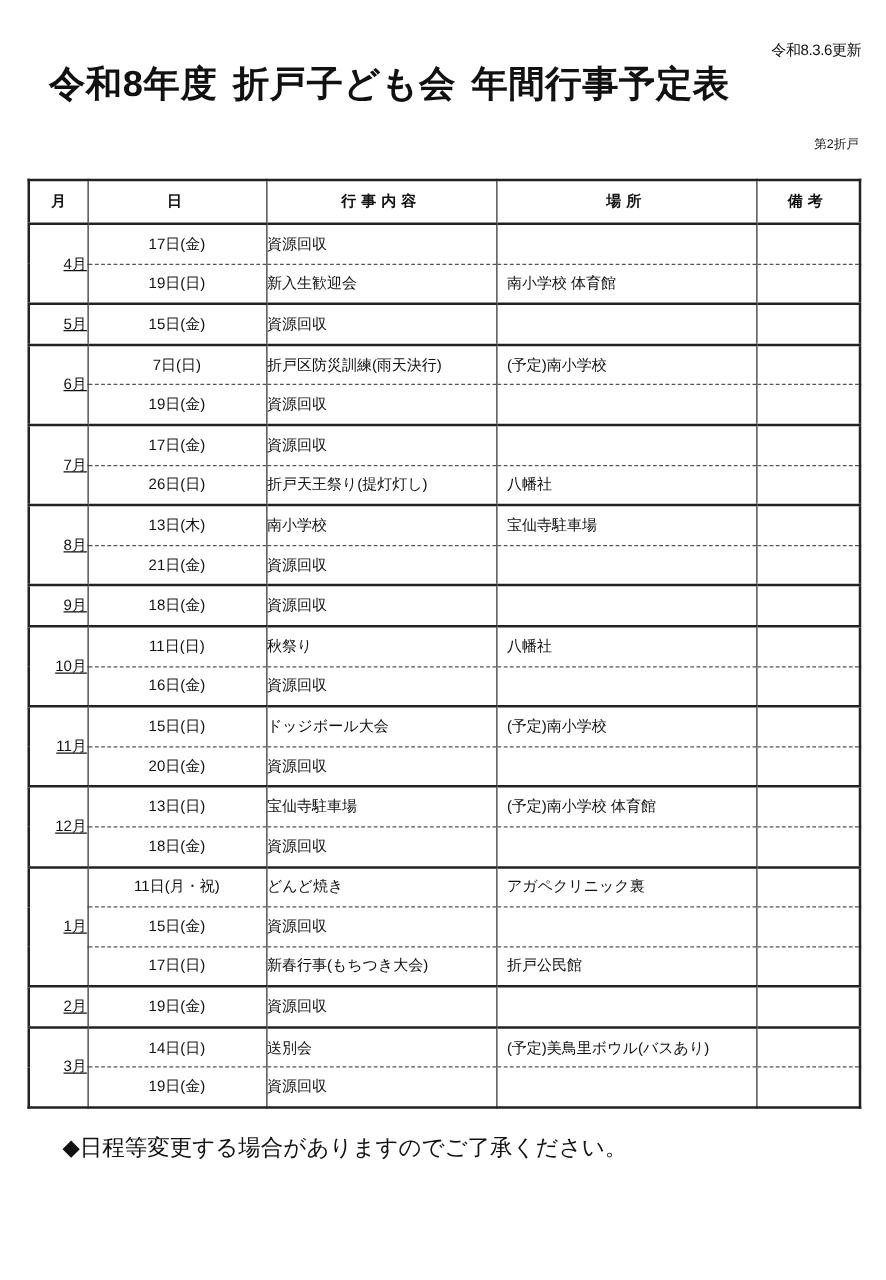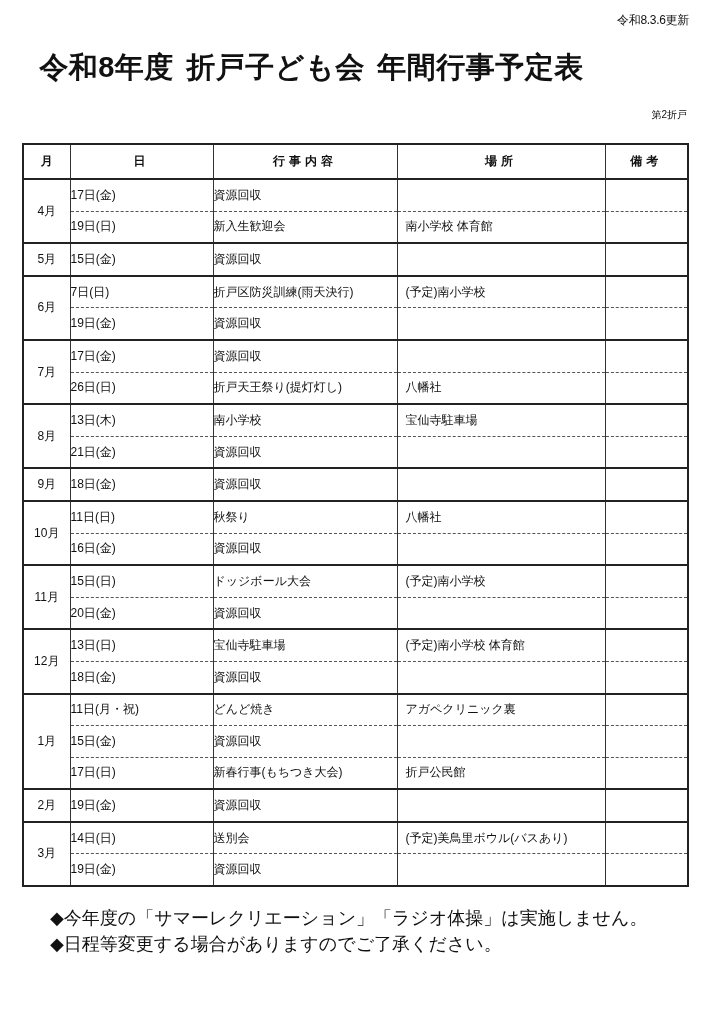--- a/index.html
+++ b/index.html
@@ -1,21 +1,21 @@
 <!DOCTYPE html>
 <html><head>
 <meta charset="utf-8">
 <style>
   html, body { margin: 0; padding: 0; background: #ffffff; }
   body {
     width: 709px; height: 1024px; position: relative; overflow: hidden;
     font-family: "Liberation Sans", "DejaVu Sans", sans-serif; color: #111;
   }
   .updated {
-    position: absolute; top: 12px; right: 20px; font-size: 12px;
+    position: absolute; top: 32px; right: 20px; font-size: 12px;
     letter-spacing: -0.3px;
   }
   .title {
     position: absolute; top: 48px; left: 0; width: 623px; text-align: center;
     font-size: 29px; font-weight: bold; letter-spacing: 0.5px; word-spacing: 4px;
   }
   .org {
     position: absolute; top: 108px; right: 22px; font-size: 10px;
   }
   table.sched {
@@ -32,22 +32,22 @@
   table.sched th {
     height: 33px; font-weight: bold; font-size: 12px; letter-spacing: 4px;
     border-left: 1px solid #333; border-right: 1px solid #333;
     border-bottom: 2px solid #222; text-align: center; padding: 0;
   }
   table.sched th.h-month { text-align: center; letter-spacing: 0; padding-left: 0; }
   table.sched td {
     height: 30.6px; padding: 0; border-left: 1px solid #333; border-right: 1px solid #333;
     vertical-align: middle; white-space: nowrap;
   }
-  table.sched td.month { text-align: center; }
-  table.sched td.day { }
+  table.sched td.month { text-align: right; text-decoration: underline; }
+  table.sched td.day { text-align: center; }
   table.sched td.event { }
   table.sched td.place { padding-left: 8px; }
   tr.first td { border-top: 2px solid #222; }
   tr.first td.month { border-top: 2px solid #222; }
   tr.sub td.day, tr.sub td.event, tr.sub td.place, tr.sub td.note {
     border-top: 1px dashed #555;
   }
   .notes {
     position: absolute; top: 905px; left: 50px; font-size: 18px; line-height: 26px;
   }
@@ -219,15 +219,14 @@
       <tr class="sub">
         <td class="day">19日(金)</td>
         <td class="event">資源回収</td>
         <td class="place"></td>
         <td class="note"></td>
       </tr>
     </tbody>
 </table>
 
 <div class="notes">
-  <div>◆今年度の「サマーレクリエーション」「ラジオ体操」は実施しません。</div>
   <div>◆日程等変更する場合がありますのでご了承ください。</div>
 </div>
 
 </body></html>

